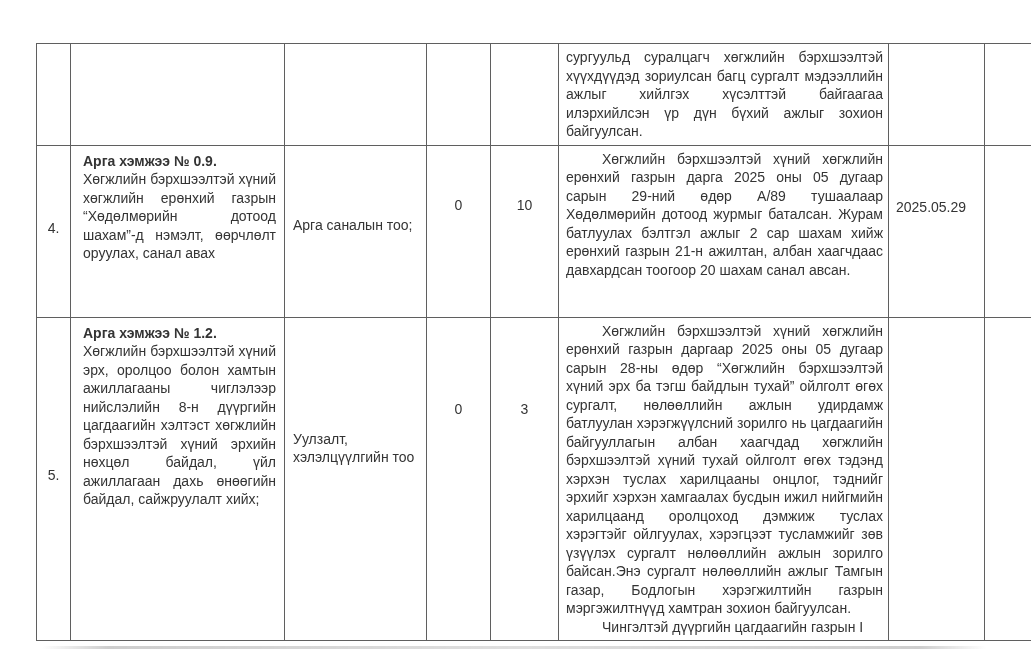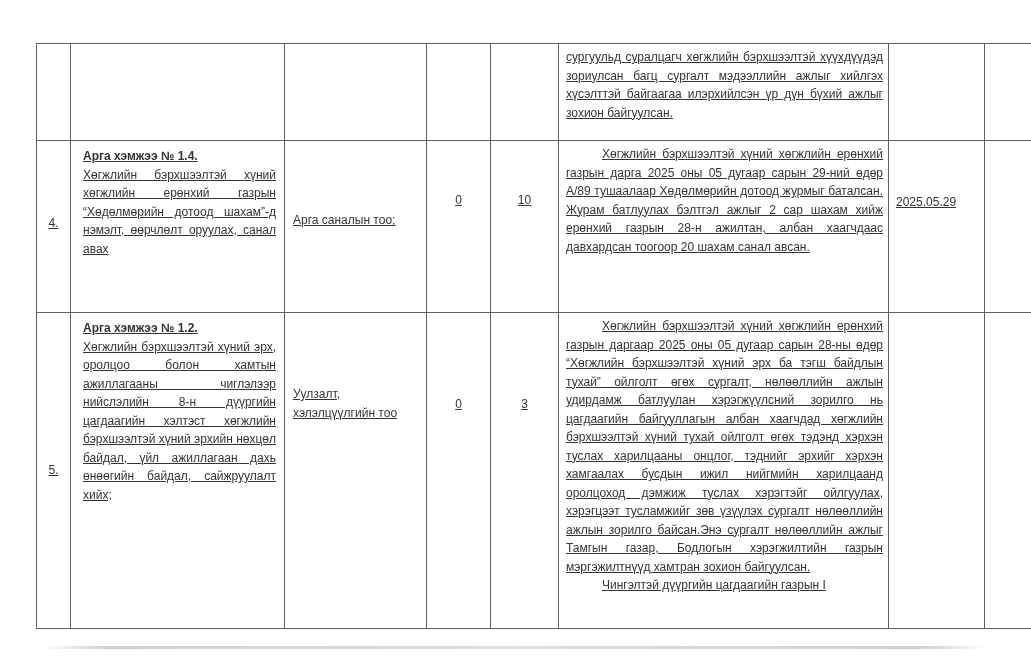--- a/index.html
+++ b/index.html
@@ -17,40 +17,39 @@
     left: 36px;
     top: 43px;
     width: 1001px;
     border-collapse: collapse;
     table-layout: fixed;
   }
   td {
     border: 1px solid #5f5f5f;
     vertical-align: top;
     padding: 0;
-    font-size: 12px;
+    font-size: 14px;
     line-height: 18.5px;
     overflow: hidden;
-    text-decoration: underline;
   }
   tr.row-cont  { height: 97px; }
   tr.row-four  { height: 172px; }
   tr.row-five  { height: 316px; }
 
   td.cell-num  { text-align: center; }
   td.num-mid   { vertical-align: middle; padding-bottom: 6px; }
   td.num-low   { padding-top: 148px; }
 
   td.cell-act  { padding: 6px 8px 4px 12px; }
   .act-head    { font-weight: bold; text-align: left; }
   .act-body    { text-align: justify; }
 
   td.cell-ind      { padding: 4px 6px 4px 8px; }
   td.ind-mid       { vertical-align: middle; padding-bottom: 16px; }
-  td.ind-low       { padding-top: 72px; }
+  td.ind-low       { padding-top: 112px; }
 
   td.cell-val  { text-align: center; }
   td.val-r4    { padding-top: 50px; }
   td.val-r5    { padding-top: 82px; }
 
   td.cell-res  { padding: 4px 5px 4px 7px; }
   .para        { margin: 0; text-align: justify; text-indent: 36px; }
   .para-cont   { text-indent: 0; }
 
   td.cell-date { padding: 52px 4px 0 7px; }
@@ -96,28 +95,28 @@
         <td class="cell-res">
           <p class="para para-cont">сургуульд суралцагч хөгжлийн бэрхшээлтэй хүүхдүүдэд зориулсан багц сургалт мэдээллийн ажлыг хийлгэх хүсэлттэй байгаагаа илэрхийлсэн үр дүн бүхий ажлыг зохион байгуулсан.</p>
         </td>
         <td class="cell-date"></td>
         <td></td>
       </tr>
 
       <tr class="row-four">
         <td class="cell-num num-mid">4.</td>
         <td class="cell-act">
-          <div class="act-head">Арга хэмжээ № 1.4.</div>
+          <div class="act-head">Арга хэмжээ № 0.9.</div>
           <div class="act-body">Хөгжлийн бэрхшээлтэй хүний хөгжлийн ерөнхий газрын “Хөдөлмөрийн дотоод шахам”-д нэмэлт, өөрчлөлт оруулах, санал авах</div>
         </td>
         <td class="cell-ind ind-mid">Арга саналын тоо;</td>
         <td class="cell-val val-r4">0</td>
         <td class="cell-val val-r4">10</td>
         <td class="cell-res">
-          <p class="para">Хөгжлийн бэрхшээлтэй хүний хөгжлийн ерөнхий газрын дарга 2025 оны 05 дугаар сарын 29-ний өдөр А/89 тушаалаар Хөдөлмөрийн дотоод журмыг баталсан. Журам батлуулах бэлтгэл ажлыг 2 сар шахам хийж ерөнхий газрын 28-н ажилтан, албан хаагчдаас давхардсан тоогоор 20 шахам санал авсан.</p>
+          <p class="para">Хөгжлийн бэрхшээлтэй хүний хөгжлийн ерөнхий газрын дарга 2025 оны 05 дугаар сарын 29-ний өдөр А/89 тушаалаар Хөдөлмөрийн дотоод журмыг баталсан. Журам батлуулах бэлтгэл ажлыг 2 сар шахам хийж ерөнхий газрын 21-н ажилтан, албан хаагчдаас давхардсан тоогоор 20 шахам санал авсан.</p>
         </td>
         <td class="cell-date">2025.05.29</td>
         <td></td>
       </tr>
 
       <tr class="row-five">
         <td class="cell-num num-low">5.</td>
         <td class="cell-act">
           <div class="act-head">Арга хэмжээ № 1.2.</div>
           <div class="act-body">Хөгжлийн бэрхшээлтэй хүний эрх, оролцоо болон хамтын ажиллагааны чиглэлээр нийслэлийн 8-н дүүргийн цагдаагийн хэлтэст хөгжлийн бэрхшээлтэй хүний эрхийн нөхцөл байдал, үйл ажиллагаан дахь өнөөгийн байдал, сайжруулалт хийх;</div>

